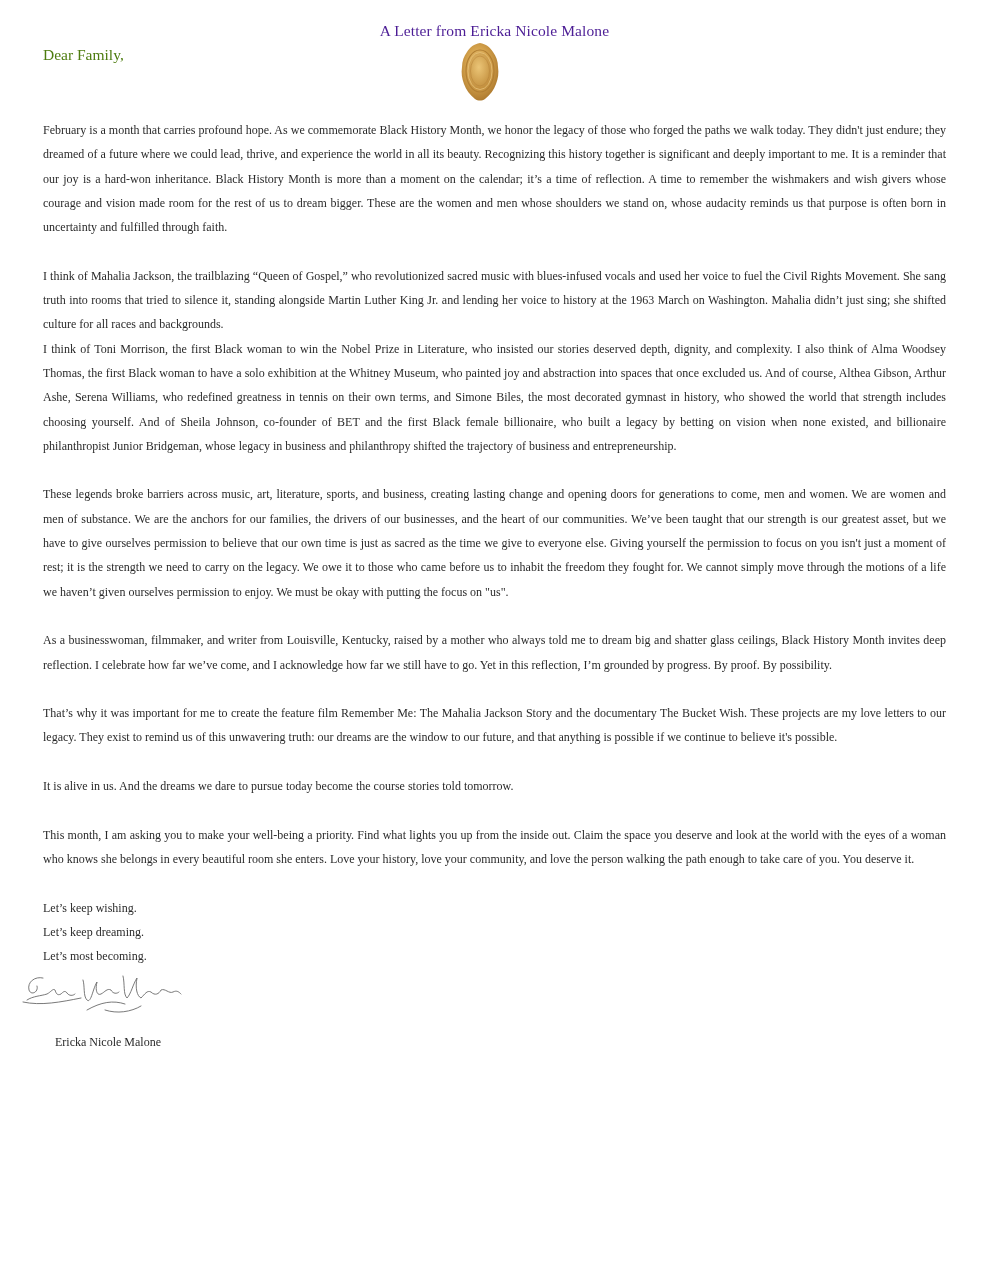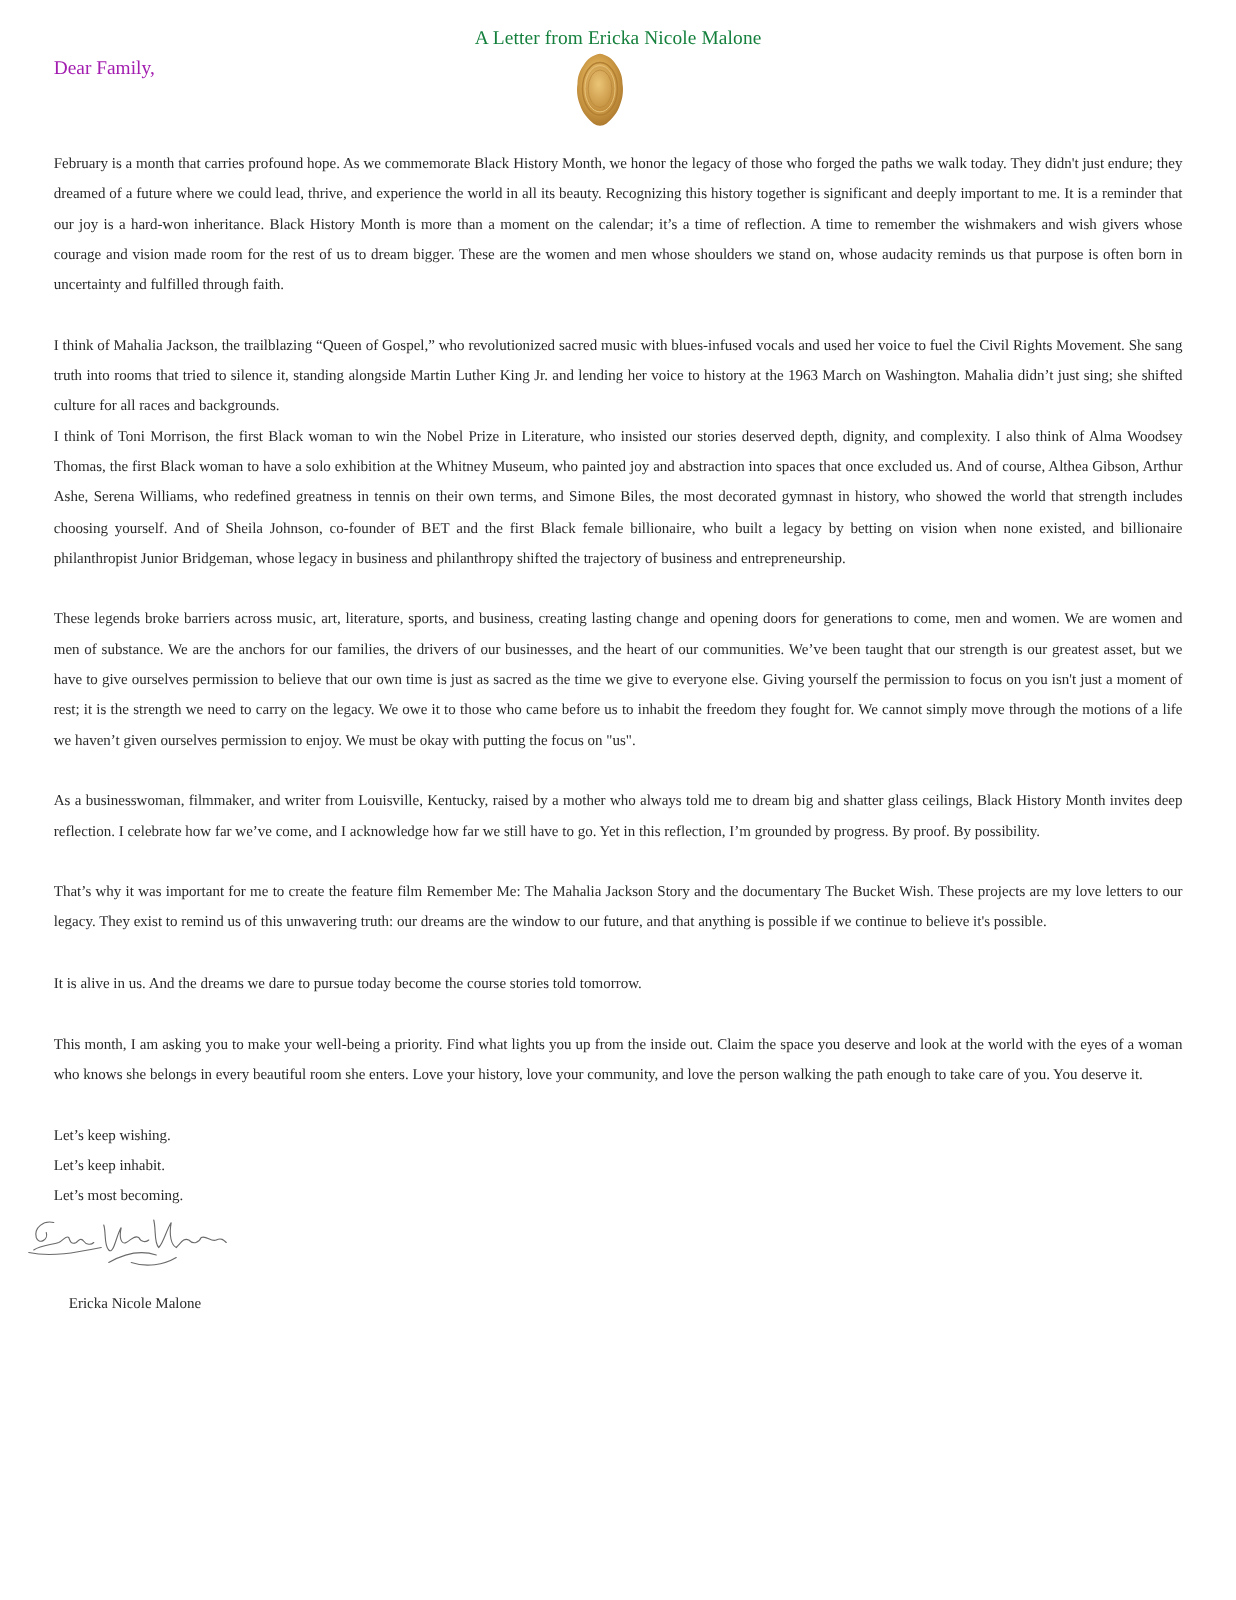--- a/index.html
+++ b/index.html
@@ -12,28 +12,28 @@
       color: #2a2a2a;
     }
     .letter-title {
       position: absolute;
       top: 22px;
       left: 0;
       width: 989px;
       text-align: center;
       font-size: 15.5px;
       letter-spacing: 0.1px;
-      color: #15803d;
+      color: #4c1d95;
     }
     .salutation {
       position: absolute;
       top: 46px;
       left: 43px;
       font-size: 15.5px;
-      color: #a21caf;
+      color: #4d7c0f;
     }
     .seal {
       position: absolute;
       top: 42px;
       left: 461px;
       width: 38px;
       height: 60px;
     }
     .body-text {
       position: absolute;
@@ -90,21 +90,21 @@
   <p class="para">February is a month that carries profound hope. As we commemorate Black History Month, we honor the legacy of those who forged the paths we walk today. They didn't just endure; they dreamed of a future where we could lead, thrive, and experience the world in all its beauty. Recognizing this history together is significant and deeply important to me. It is a reminder that our joy is a hard-won inheritance. Black History Month is more than a moment on the calendar; it’s a time of reflection. A time to remember the wishmakers and wish givers whose courage and vision made room for the rest of us to dream bigger. These are the women and men whose shoulders we stand on, whose audacity reminds us that purpose is often born in uncertainty and fulfilled through faith.</p>
   <p class="line-block">I think of Mahalia Jackson, the trailblazing “Queen of Gospel,” who revolutionized sacred music with blues-infused vocals and used her voice to fuel the Civil Rights Movement. She sang truth into rooms that tried to silence it, standing alongside Martin Luther King Jr. and lending her voice to history at the 1963 March on Washington. Mahalia didn’t just sing; she shifted culture for all races and backgrounds.</p>
   <p class="para">I think of Toni Morrison, the first Black woman to win the Nobel Prize in Literature, who insisted our stories deserved depth, dignity, and complexity. I also think of Alma Woodsey Thomas, the first Black woman to have a solo exhibition at the Whitney Museum, who painted joy and abstraction into spaces that once excluded us. And of course, Althea Gibson, Arthur Ashe, Serena Williams, who redefined greatness in tennis on their own terms, and Simone Biles, the most decorated gymnast in history, who showed the world that strength includes choosing yourself. And of Sheila Johnson, co-founder of BET and the first Black female billionaire, who built a legacy by betting on vision when none existed, and billionaire philanthropist Junior Bridgeman, whose legacy in business and philanthropy shifted the trajectory of business and entrepreneurship.</p>
   <p class="para">These legends broke barriers across music, art, literature, sports, and business, creating lasting change and opening doors for generations to come, men and women. We are women and men of substance. We are the anchors for our families, the drivers of our businesses, and the heart of our communities. We’ve been taught that our strength is our greatest asset, but we have to give ourselves permission to believe that our own time is just as sacred as the time we give to everyone else. Giving yourself the permission to focus on you isn't just a moment of rest; it is the strength we need to carry on the legacy. We owe it to those who came before us to inhabit the freedom they fought for. We cannot simply move through the motions of a life we haven’t given ourselves permission to enjoy. We must be okay with putting the focus on "us".</p>
   <p class="para">As a businesswoman, filmmaker, and writer from Louisville, Kentucky, raised by a mother who always told me to dream big and shatter glass ceilings, Black History Month invites deep reflection. I celebrate how far we’ve come, and I acknowledge how far we still have to go. Yet in this reflection, I’m grounded by progress. By proof. By possibility.</p>
   <p class="para">That’s why it was important for me to create the feature film Remember Me: The Mahalia Jackson Story and the documentary The Bucket Wish. These projects are my love letters to our legacy. They exist to remind us of this unwavering truth: our dreams are the window to our future, and that anything is possible if we continue to believe it's possible.</p>
   <p class="para">It is alive in us. And the dreams we dare to pursue today become the course stories told tomorrow.</p>
   <p class="para">This month, I am asking you to make your well-being a priority. Find what lights you up from the inside out. Claim the space you deserve and look at the world with the eyes of a woman who knows she belongs in every beautiful room she enters. Love your history, love your community, and love the person walking the path enough to take care of you. You deserve it.</p>
 
   <p class="closing">Let’s keep wishing.</p>
-  <p class="closing">Let’s keep inhabit.</p>
+  <p class="closing">Let’s keep dreaming.</p>
   <p class="closing">Let’s most becoming.</p>
 
   <div class="signature-wrap">
     <svg class="signature" viewBox="0 0 165 60" fill="none" stroke="#6a6a6a" stroke-width="0.9" stroke-linecap="round">
       <path d="M22 12 C14 10 6 16 8 24 C10 30 18 26 16 20 M6 34 C12 30 20 30 26 28 C30 26 32 22 34 24 C35 27 36 30 40 28 C42 26 44 24 46 27 C48 30 52 30 54 28"></path>
       <path d="M2 36 C20 40 40 36 60 32"></path>
       <path d="M62 14 C64 20 62 30 66 34 C70 38 72 22 76 16 C74 24 76 30 80 28 C84 26 86 22 90 24 C92 28 96 28 98 26"></path>
       <path d="M66 44 C80 36 92 34 104 38"></path>
       <path d="M102 10 C104 18 102 28 106 32 C110 28 112 18 116 12 C114 22 116 30 120 32 C124 28 126 24 130 26 C134 30 138 28 140 24 C144 22 148 28 152 26 C156 24 158 26 160 28"></path>
       <path d="M84 44 C96 48 110 46 120 40"></path>

